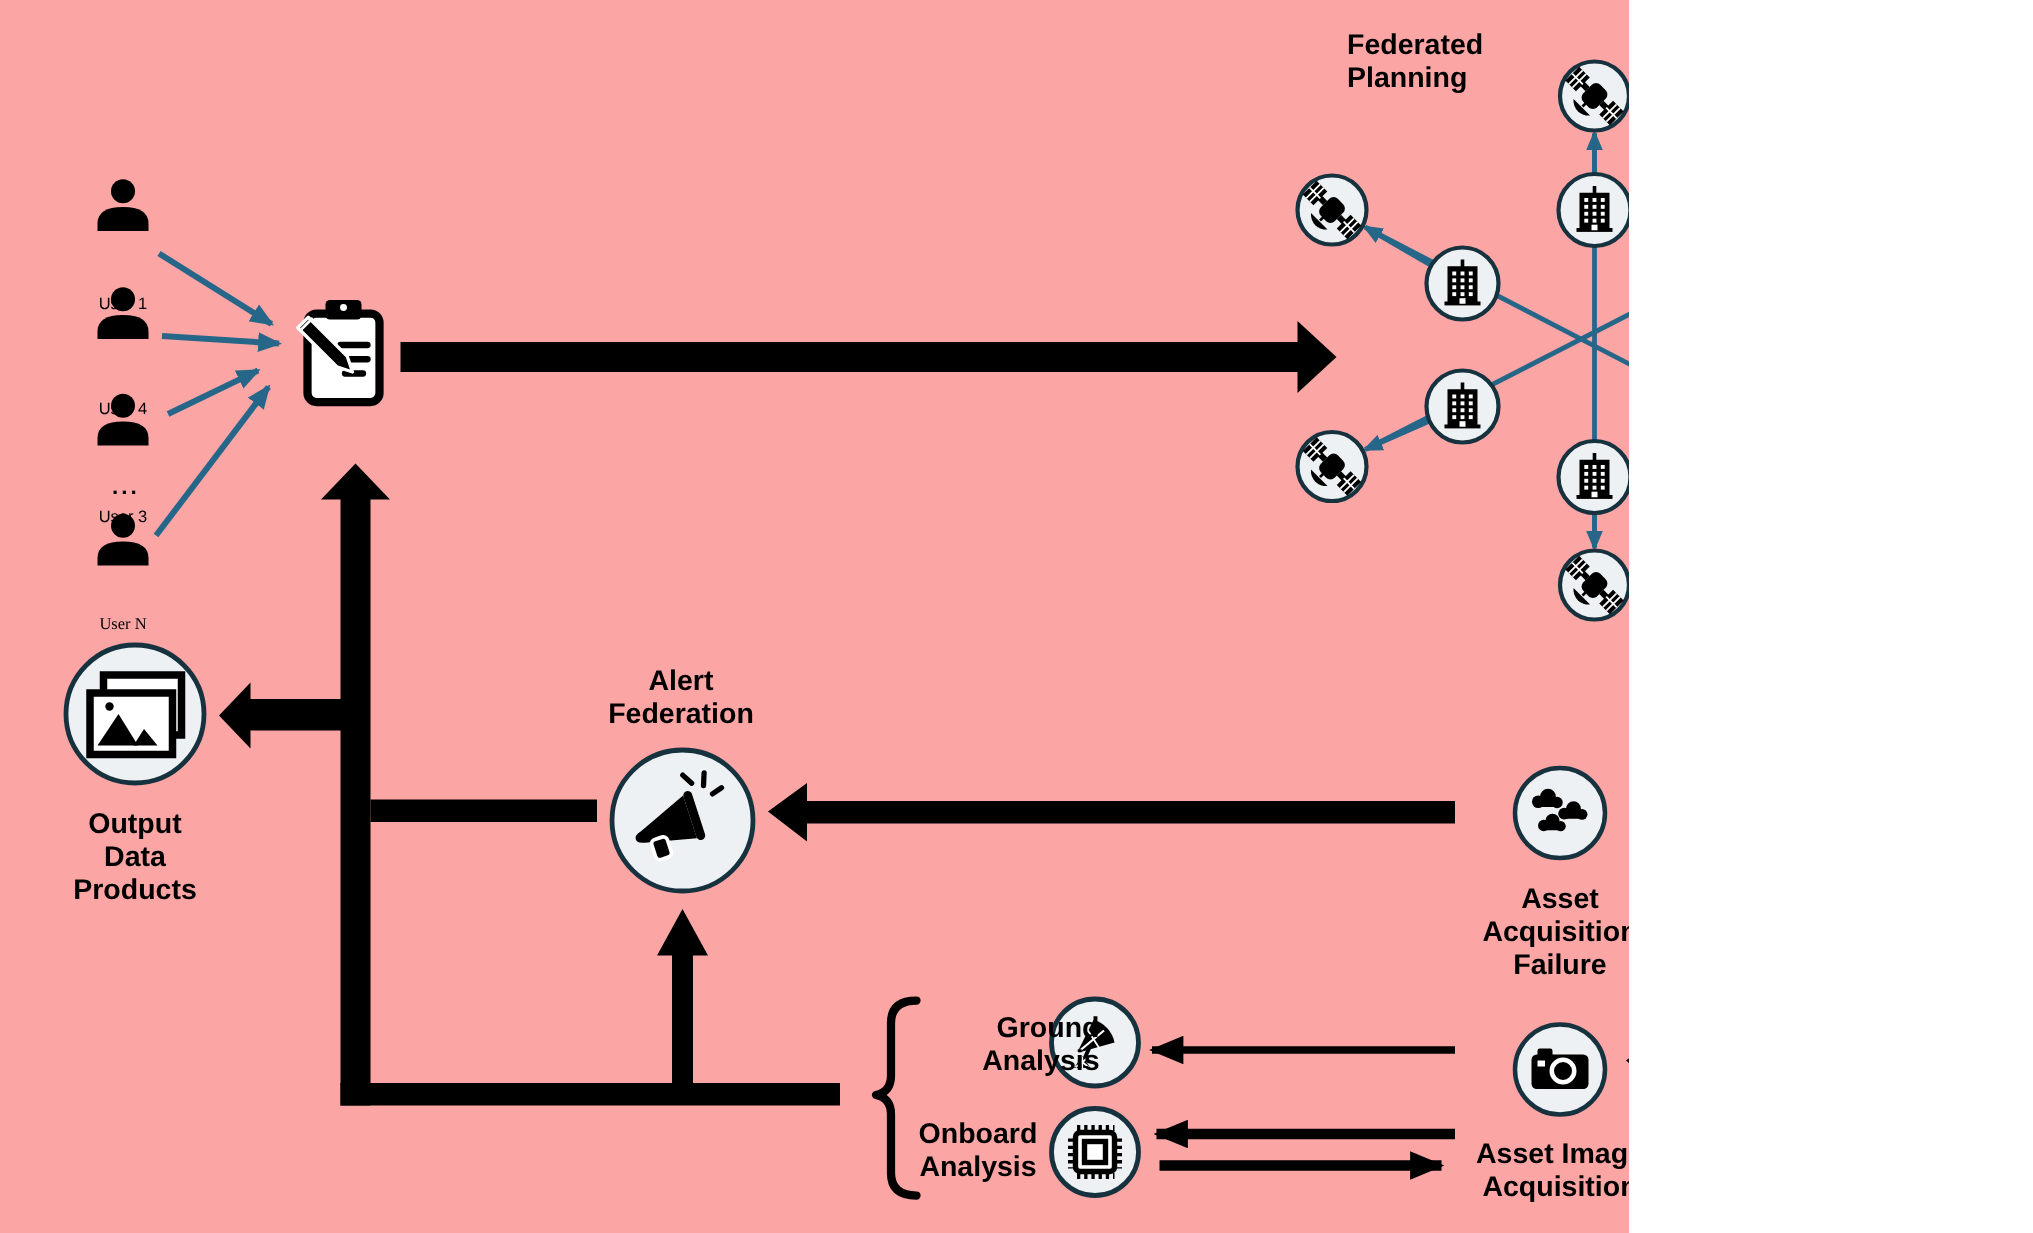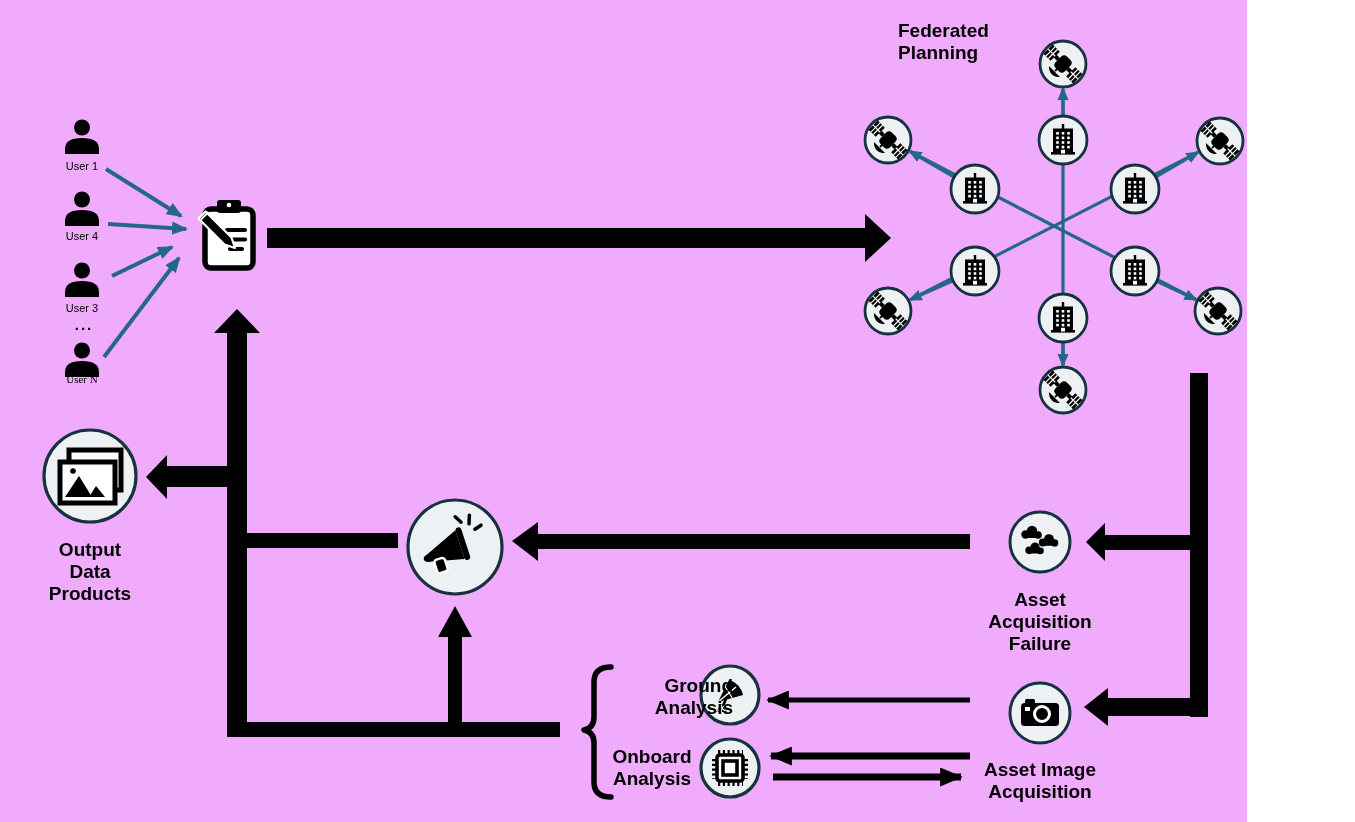--- a/index.html
+++ b/index.html
@@ -1,23 +1,23 @@
 <!DOCTYPE html>
 <html><head>
 <meta charset="utf-8">
 <style>
   html,body{margin:0;padding:0;background:#ffffff;}
-  #stage{position:relative;width:1247px;height:822px;background:#f0abfc;overflow:hidden;
+  #stage{position:relative;width:1086px;height:822px;background:#fca5a5;overflow:hidden;
          font-family:"Liberation Sans",sans-serif;}
   #diagram{position:absolute;left:0;top:0;}
   .lbl{position:absolute;font-weight:bold;font-size:19px;line-height:22px;color:#000;
        white-space:pre-line;text-align:center;}
   .lbl.left{text-align:left;}
   .ulbl{position:absolute;font-weight:normal;font-size:11px;line-height:13px;color:#000;
-        white-space:pre-line;text-align:center;}
+        white-space:pre-line;text-align:center;margin-top:37px;}
   .dots{position:absolute;font-weight:bold;font-size:15px;letter-spacing:2px;color:#000;
         text-align:center;}
 </style>
 </head>
 <body>
 
 <div id="stage">
 
 <svg id="diagram" width="1355" height="822" viewBox="0 0 1355 822">
   <defs>
@@ -334,20 +334,22 @@
 <div class="ulbl" style="left:42px;top:160px;width:80px;">User 1</div>
 <div class="ulbl" style="left:42px;top:230px;width:80px;">User 4</div>
 <div class="ulbl" style="left:42px;top:302px;width:80px;">User 3</div>
 <div class="dots" style="left:44px;top:316px;width:80px;">...</div>
 <div class="ulbl" style="left:42px;top:373px;width:80px;font-family:Liberation Serif, serif;">User N</div>
 
 <div class="lbl" style="left:10px;top:539px;width:160px;">Output
 Data
 Products</div>
 
+<div class="lbl" style="left:364px;top:444px;width:180px;">Alert
+Federation</div>
 
 <div class="lbl" style="left:950px;top:589px;width:180px;">Asset
 Acquisition
 Failure</div>
 
 <div class="lbl" style="left:940px;top:759px;width:200px;">Asset Image
 Acquisition</div>
 
 <div class="lbl" style="left:573px;top:675px;width:160px;text-align:right;">Ground
 Analysis</div>

